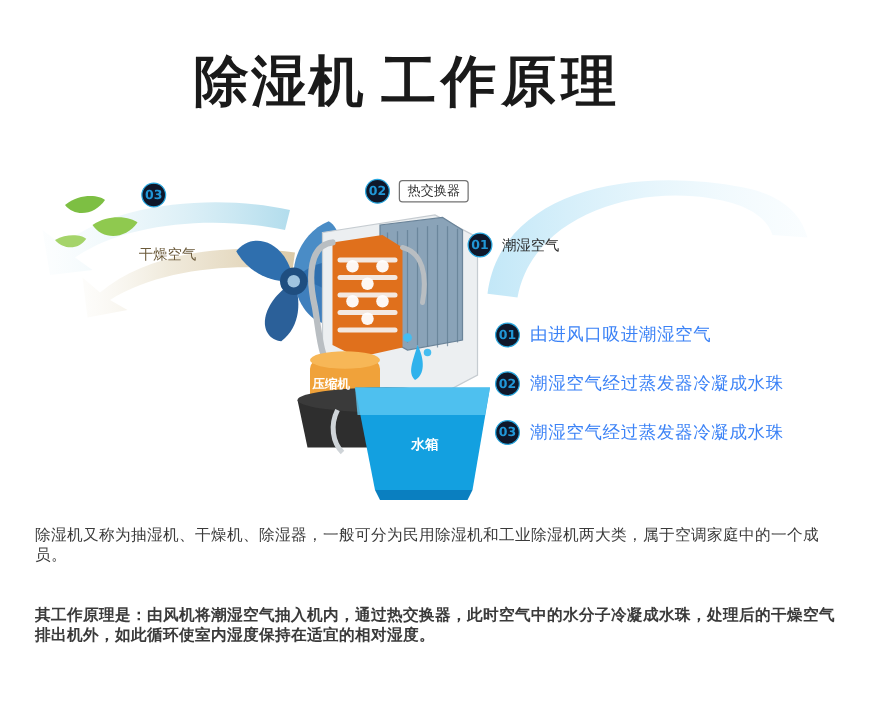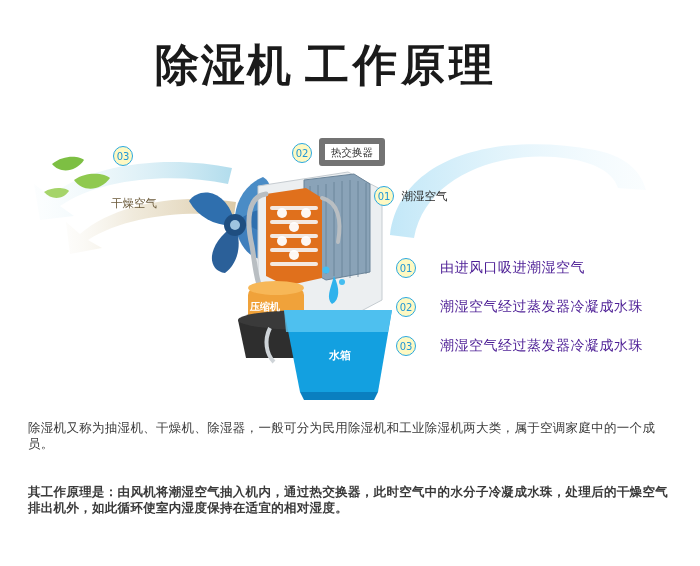--- a/index.html
+++ b/index.html
@@ -84,69 +84,69 @@
     height: 255px;
   }
 
   
   .num-badge {
     display: inline-block;
     width: 20px;
     height: 20px;
     line-height: 20px;
     border-radius: 50%;
-    background: #fef9c3;
+    background: #0f172a;
     border: 1.5px solid #2aa8e0;
     color: #2196d6;
     font-size: 10px;
     text-align: center;
-    font-weight: normal;
+    font-weight: bold;
     vertical-align: middle;
     box-sizing: border-box;
   }
   .float-label {
     position: absolute;
     white-space: nowrap;
     font-size: 11px;
     color: #1b6fa8;
   }
   .float-label .txt {
     margin-left: 4px;
     vertical-align: middle;
     font-size: 11.5px;
     color: #2a2a2a;
   }
 
   .tag-box {
     position: absolute;
     white-space: nowrap;
     background: #ffffff;
-    border: 6px solid #737373;
+    border: 1px solid #737373;
     border-radius: 3px;
     padding: 2px 6px;
     font-size: 10.5px;
     color: #333;
   }
 
   
   .bullets {
     position: absolute;
     left: 396px;
     top: 138px;
     width: 290px;
   }
   .bullet-row {
     display: flex;
     align-items: center;
     margin-bottom: 19px;
   }
   .bullet-row .btxt {
-    margin-left: 24px;
+    margin-left: 8px;
     font-size: 14px;
-    color: #4c1d95;
+    color: #3b82f6;
     letter-spacing: 0.5px;
   }
   .comp-label {
     position: absolute;
     left: 14px;
     top: 146px;
     width: 58px;
     text-align: left;
     font-size: 10px;
     color: #ffffff;

